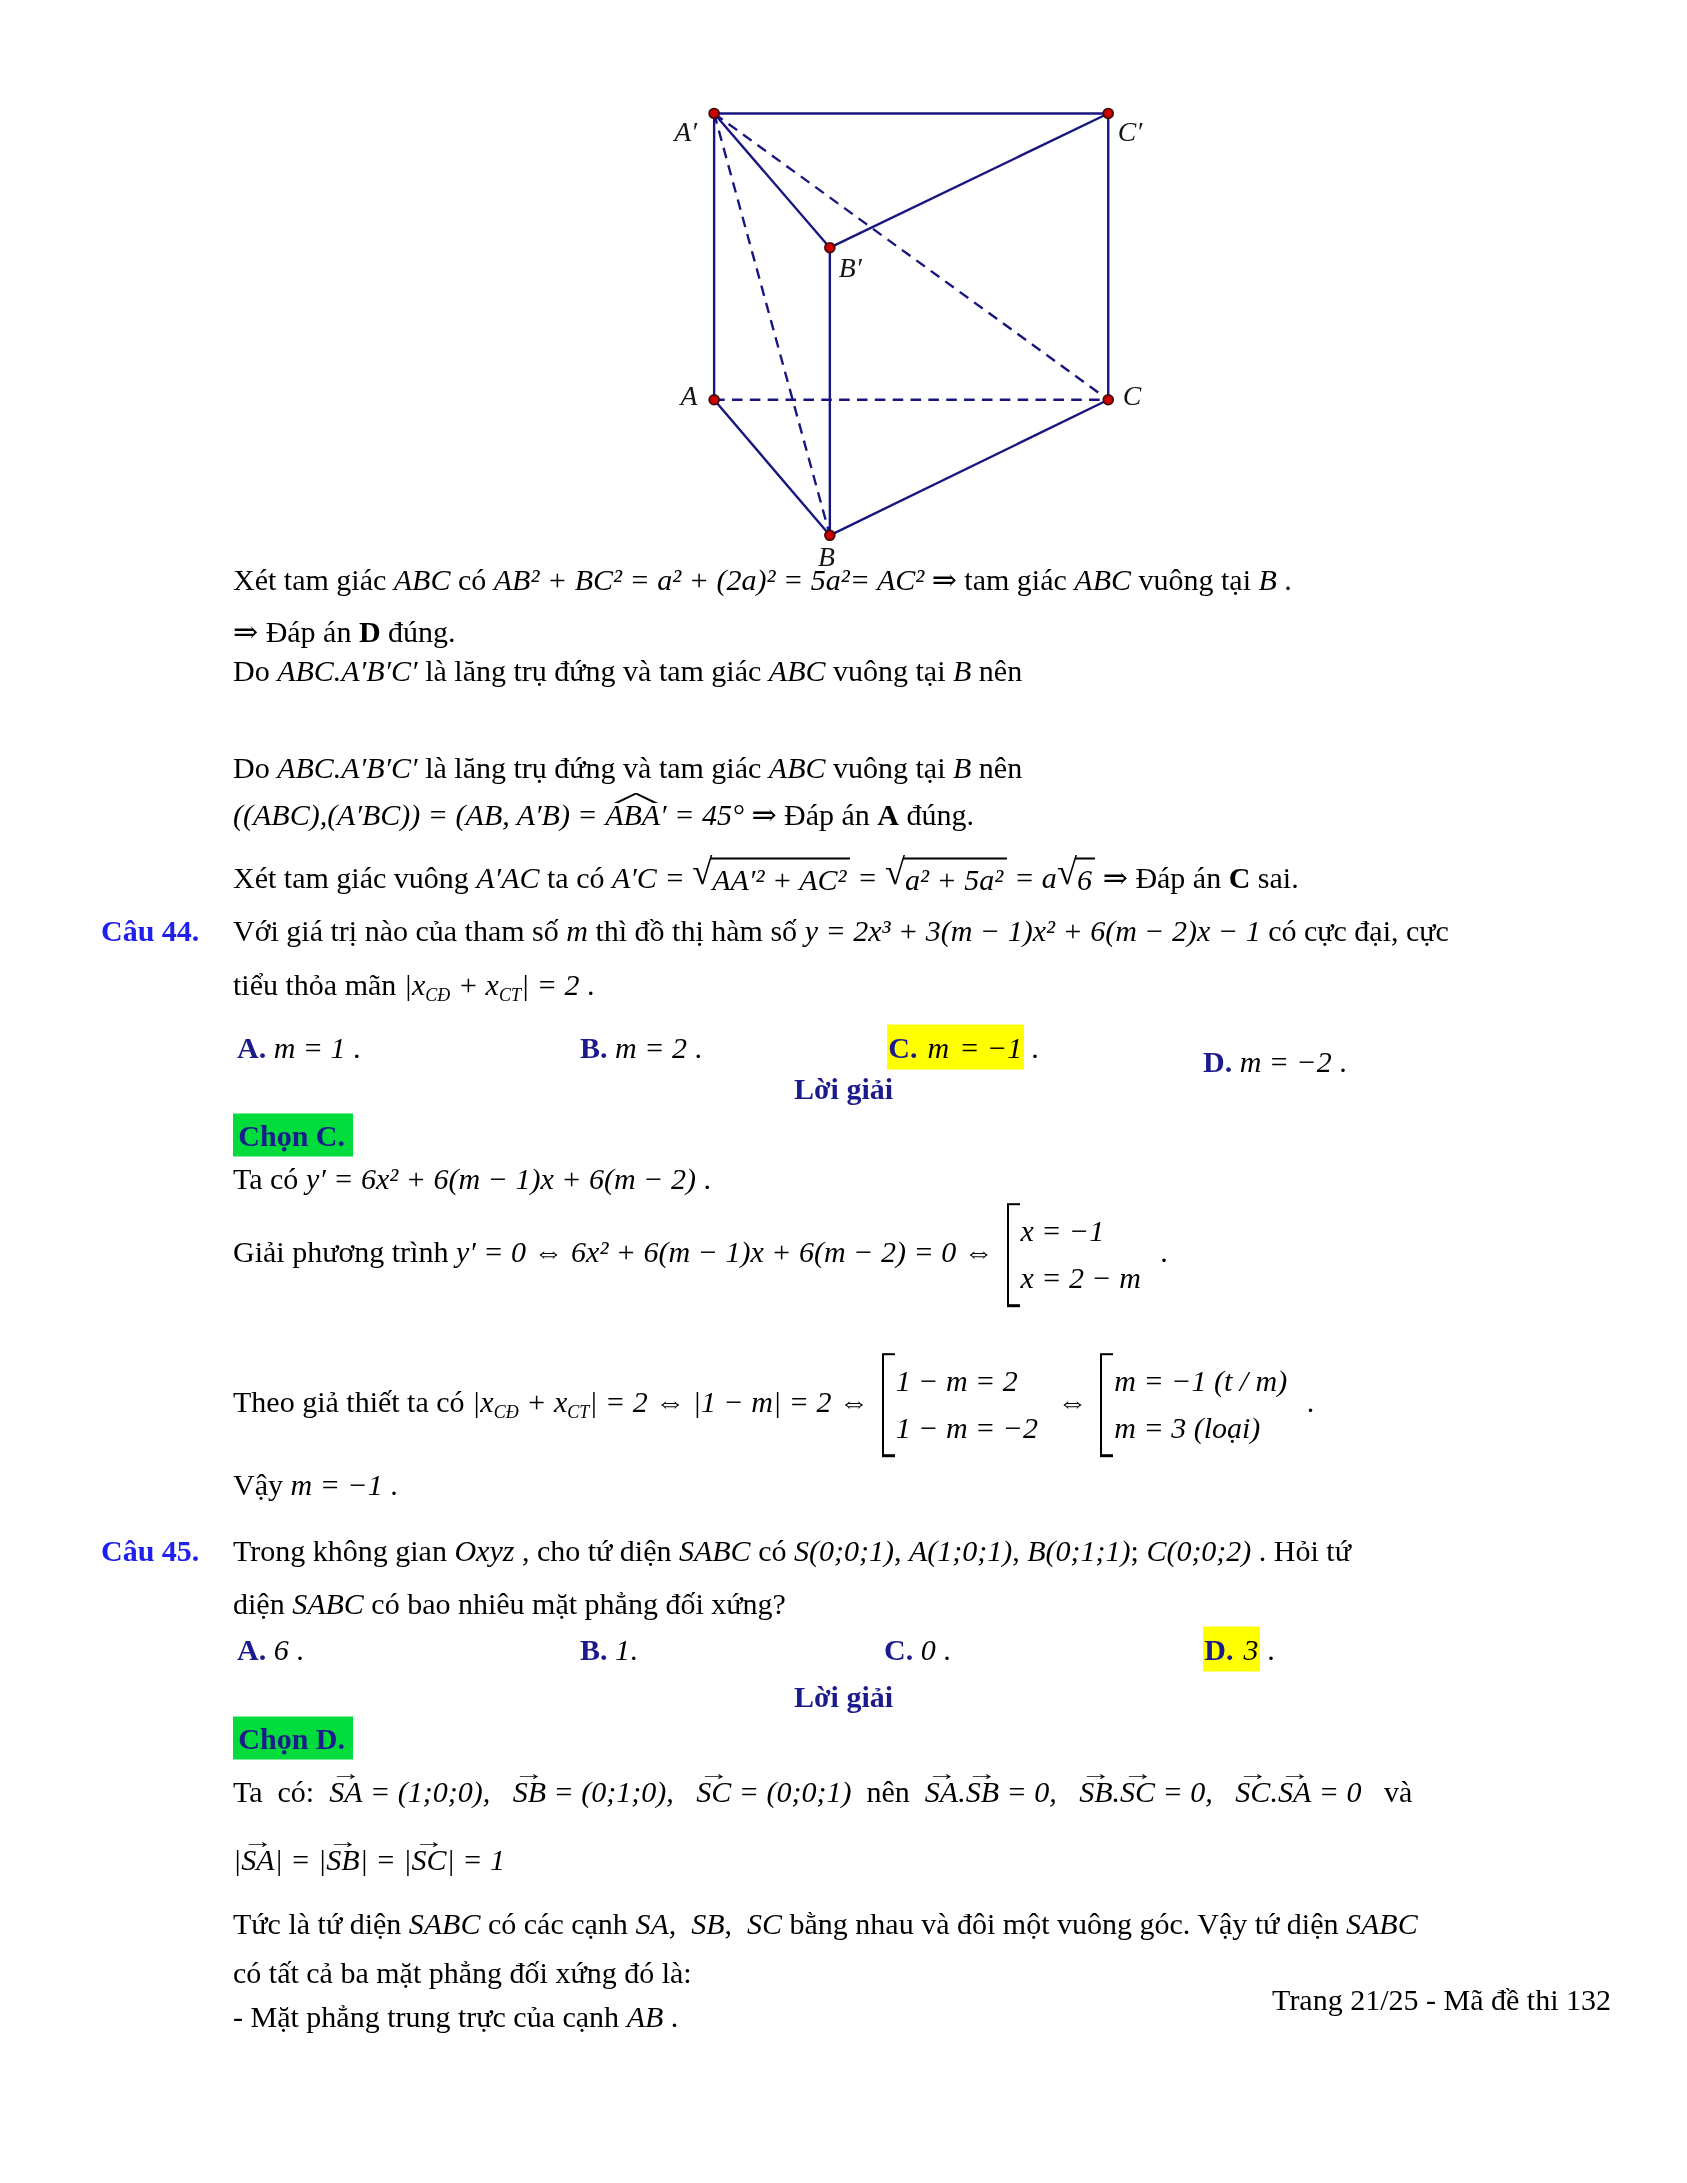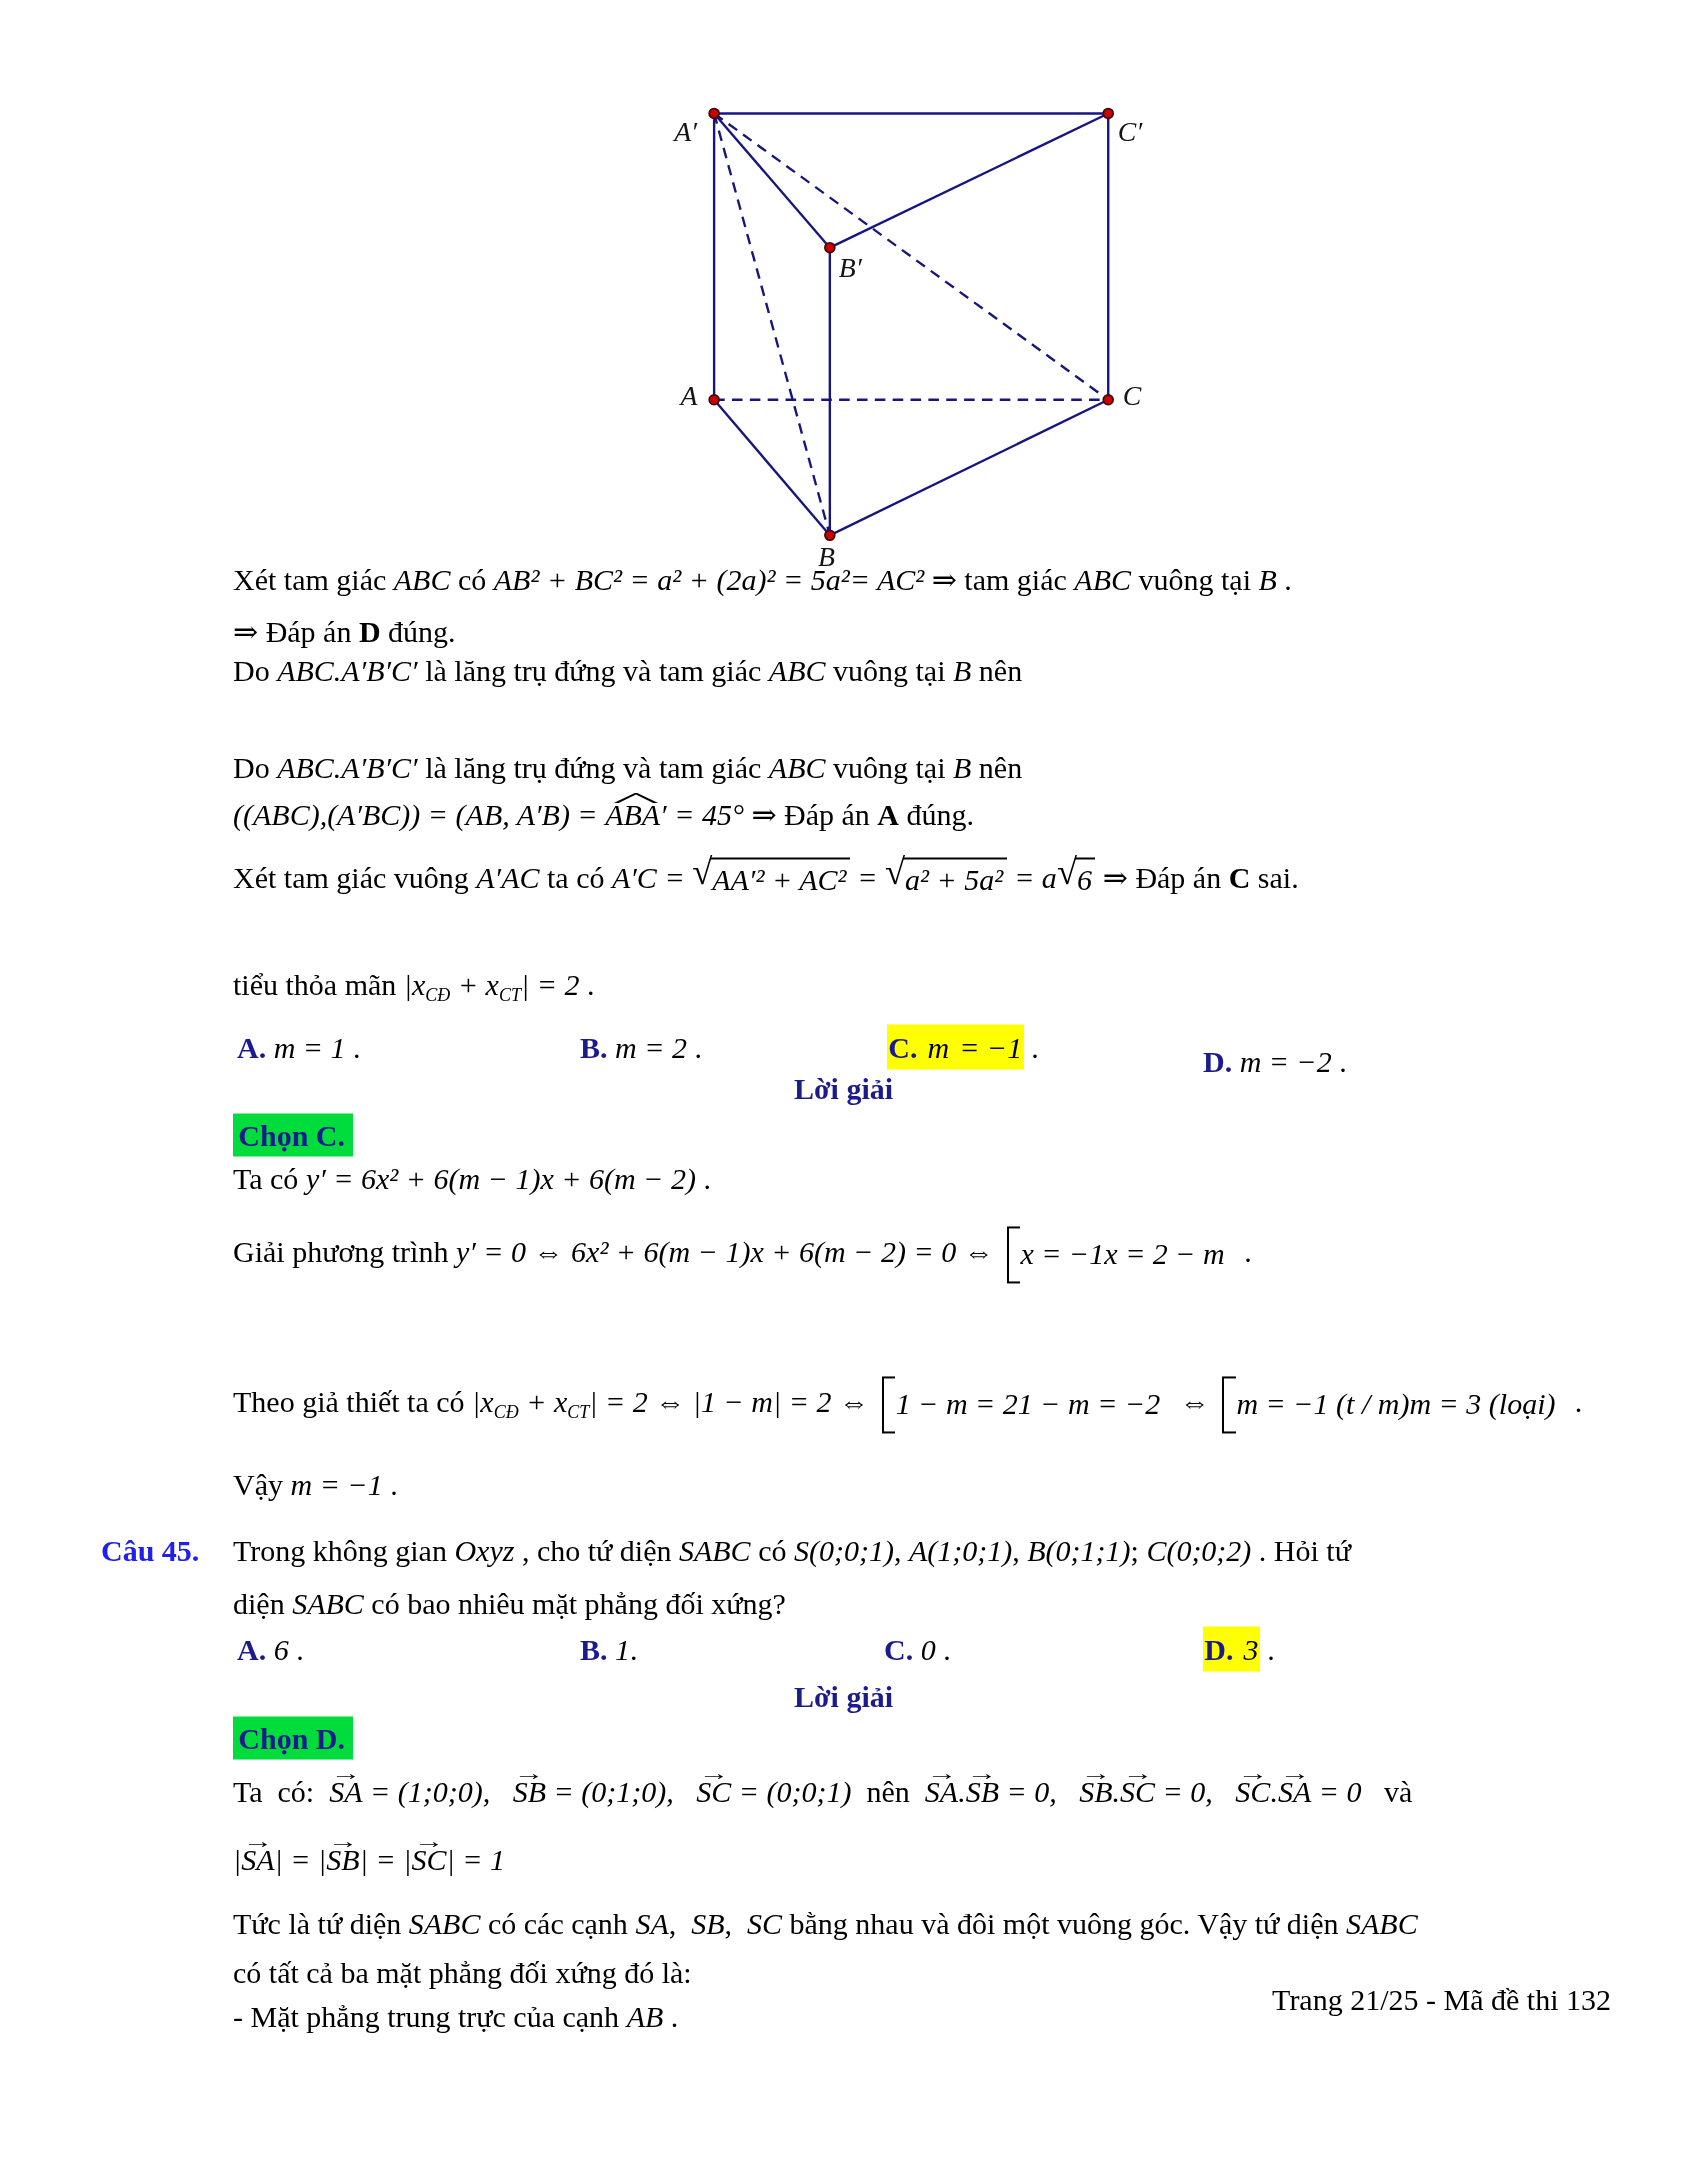--- a/index.html
+++ b/index.html
@@ -42,21 +42,21 @@
   .sq .rad{font-style:normal;font-size:1.22em;line-height:1;transform:translateY(-0.10em);}
   .sq .rand{border-top:2.3px solid #000;padding:0 3.3px 0 2px;margin-left:-2px;font-style:italic;}
   
   .vec{position:relative;display:inline-block;}
   .vec .varrow{position:absolute;top:-0.58em;left:50%;transform:translateX(-50%) scaleX(1.5);font-size:0.68em;font-style:normal;}
   
   .hatw{position:relative;display:inline-block;}
   .hatw .hatmark{position:absolute;top:-0.40em;left:50%;transform:translateX(-50%) scale(4.2,0.9);font-size:0.8em;font-style:normal;}
   
   .cases{
-    display:inline-flex;flex-direction:row;align-items:flex-end;
+    display:inline-flex;flex-direction:column;align-items:flex-start;
     vertical-align:middle;position:relative;
     border-left:2.3px solid #000;
     padding:5.3px 5.3px 5.3px 12px;margin:0 6.6px 0 5.3px;
   }
   .cases::before,.cases::after{content:"";position:absolute;left:0;width:11.2px;height:2.3px;background:#000;}
   .cases::before{top:0;}
   .cases::after{bottom:0;}
   .cases .crow{line-height:1.55;font-style:italic;white-space:pre;}
   #figure-wrap{position:absolute;}
   #footer{position:absolute;transform:translateY(-50%);}
@@ -99,20 +99,21 @@
     <div class="line" style="top: 878px; left: 233px;"><span class="seg-t">Xét tam giác vuông </span><span class="seg-m">A′AC</span><span class="seg-t"> ta có </span><span class="seg-m">A′C = </span><span class="sq">
         <span class="rad">√</span>
         <span class="rand">AA′² + AC²</span>
       </span><span class="seg-m"> = </span><span class="sq">
         <span class="rad">√</span>
         <span class="rand">a² + 5a²</span>
       </span><span class="seg-m"> = a</span><span class="sq">
         <span class="rad">√</span>
         <span class="rand">6</span>
       </span><span class="seg-t"> ⇒ Đáp án </span><span class="seg-b">C</span><span class="seg-t"> sai.</span></div>
+    <div class="line" style="top: 930px; left: 233px;"><span class="qlabel">Câu 44.</span><span class="seg-t">Với giá trị nào của tham số </span><span class="seg-m">m</span><span class="seg-t"> thì đồ thị hàm số </span><span class="seg-m">y = 2x³ + 3(m − 1)x² + 6(m − 2)x − 1</span><span class="seg-t"> có cực đại, cực</span></div>
     <div class="line" style="top: 986px; left: 233px;"><span class="seg-t">tiểu thỏa mãn </span><span class="seg-m">|x</span><span class="seg-sub">CĐ</span><span class="seg-m"> + x</span><span class="seg-sub">CT</span><span class="seg-m">| = 2</span><span class="seg-t"> .</span></div>
     <div class="line" style="top: 1047px; left: 237px;"><span class="seg-opt">A. </span><span class="seg-m">m</span><span class="seg-m"> = 1</span><span class="seg-t"> .</span></div>
     <div class="line" style="top: 1047px; left: 580px;"><span class="seg-opt">B. </span><span class="seg-m">m</span><span class="seg-m"> = 2</span><span class="seg-t"> .</span></div>
     <div class="line" style="top: 1047px; left: 887px;"><span class="seg-opt hl">C. </span><span class="seg-m hl">m</span><span class="seg-m hl"> = −1</span><span class="seg-t"> .</span></div>
     <div class="line" style="top: 1061px; left: 1203px; text-align: center;"><span class="seg-opt">D. </span><span class="seg-m">m</span><span class="seg-m"> = −2</span><span class="seg-t"> .</span></div>
     <div class="line center" style="top: 1088px;"><span class="seg-ttl">Lời giải</span></div>
     <div class="line" style="top: 1135px; left: 233px;"><span class="seg-chon">Chọn C.</span></div>
     <div class="line" style="top: 1178px; left: 233px;"><span class="seg-t">Ta có </span><span class="seg-m">y′ = 6x² + 6(m − 1)x + 6(m − 2)</span><span class="seg-t"> .</span></div>
     <div class="line" style="top: 1255px; left: 233px;"><span class="seg-t">Giải phương trình </span><span class="seg-m">y′ = 0 ⇔ 6x² + 6(m − 1)x + 6(m − 2) = 0 ⇔ </span><span class="cases"><span class="crow">x = −1</span><span class="crow">x = 2 − m</span></span><span class="seg-t"> .</span></div>
     <div class="line" style="top: 1405px; left: 233px;"><span class="seg-t">Theo giả thiết ta có </span><span class="seg-m">|x</span><span class="seg-sub">CĐ</span><span class="seg-m"> + x</span><span class="seg-sub">CT</span><span class="seg-m">| = 2 ⇔ |1 − m| = 2 ⇔ </span><span class="cases"><span class="crow">1 − m = 2</span><span class="crow">1 − m = −2</span></span><span class="seg-m"> ⇔ </span><span class="cases"><span class="crow">m = −1 (t / m)</span><span class="crow">m = 3 (loại)</span></span><span class="seg-t"> .</span></div>

